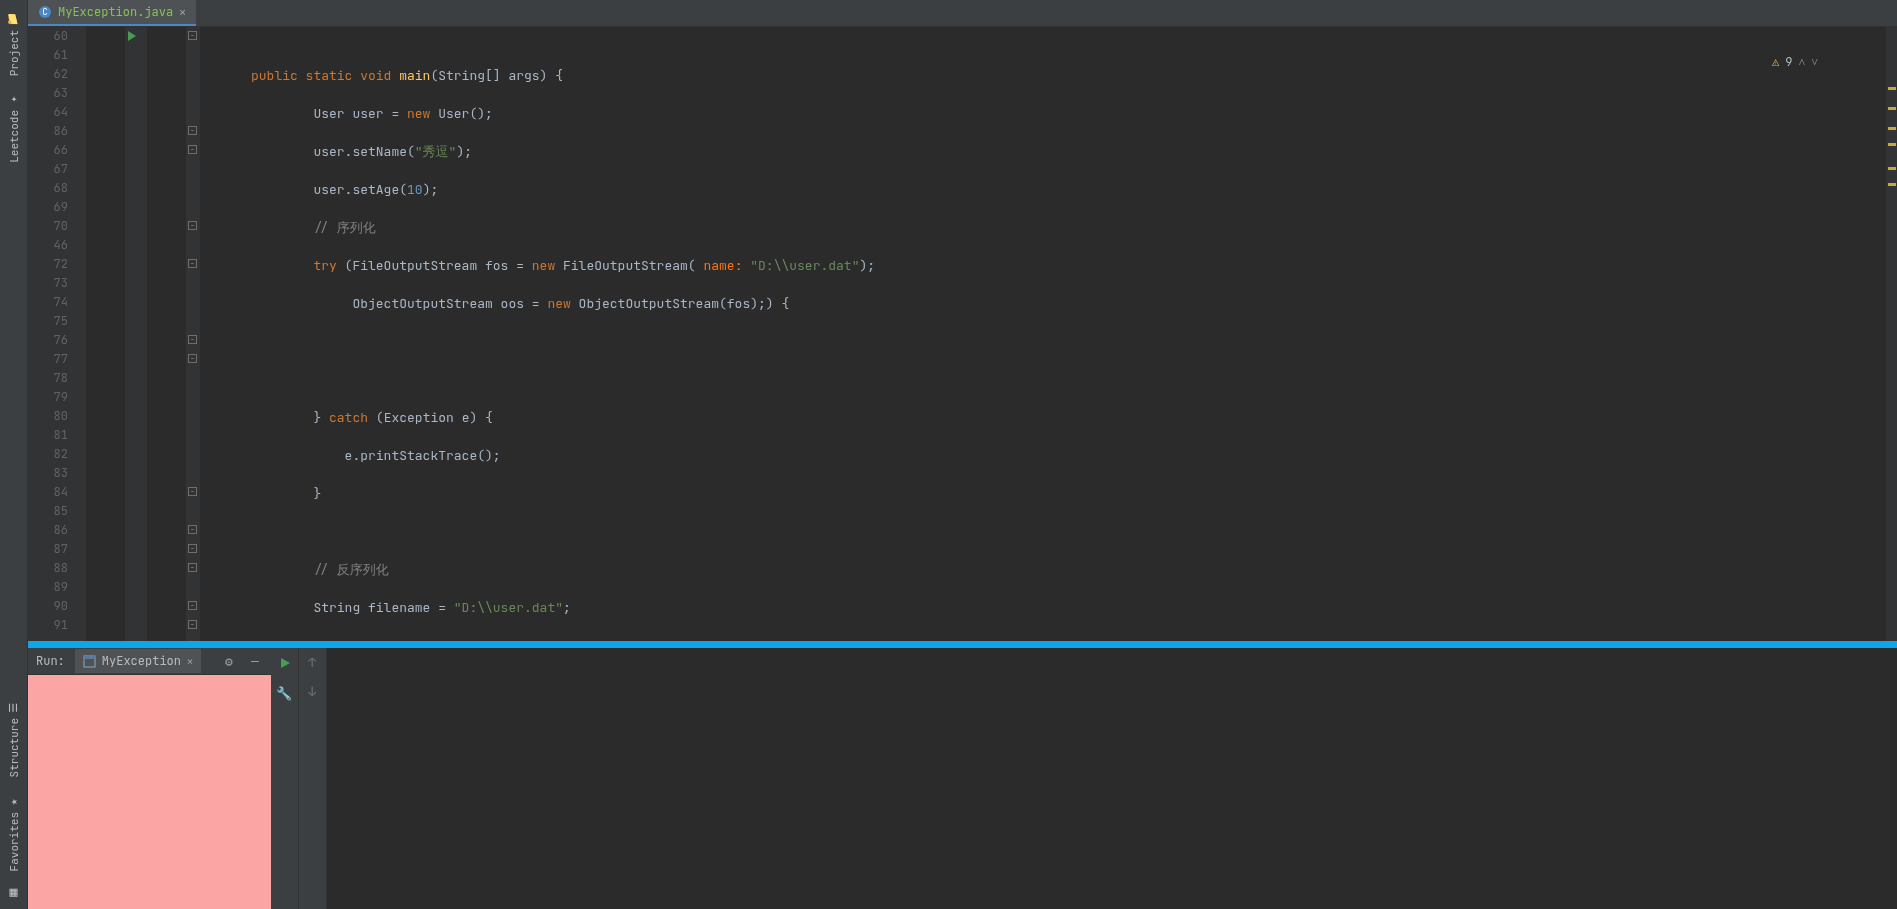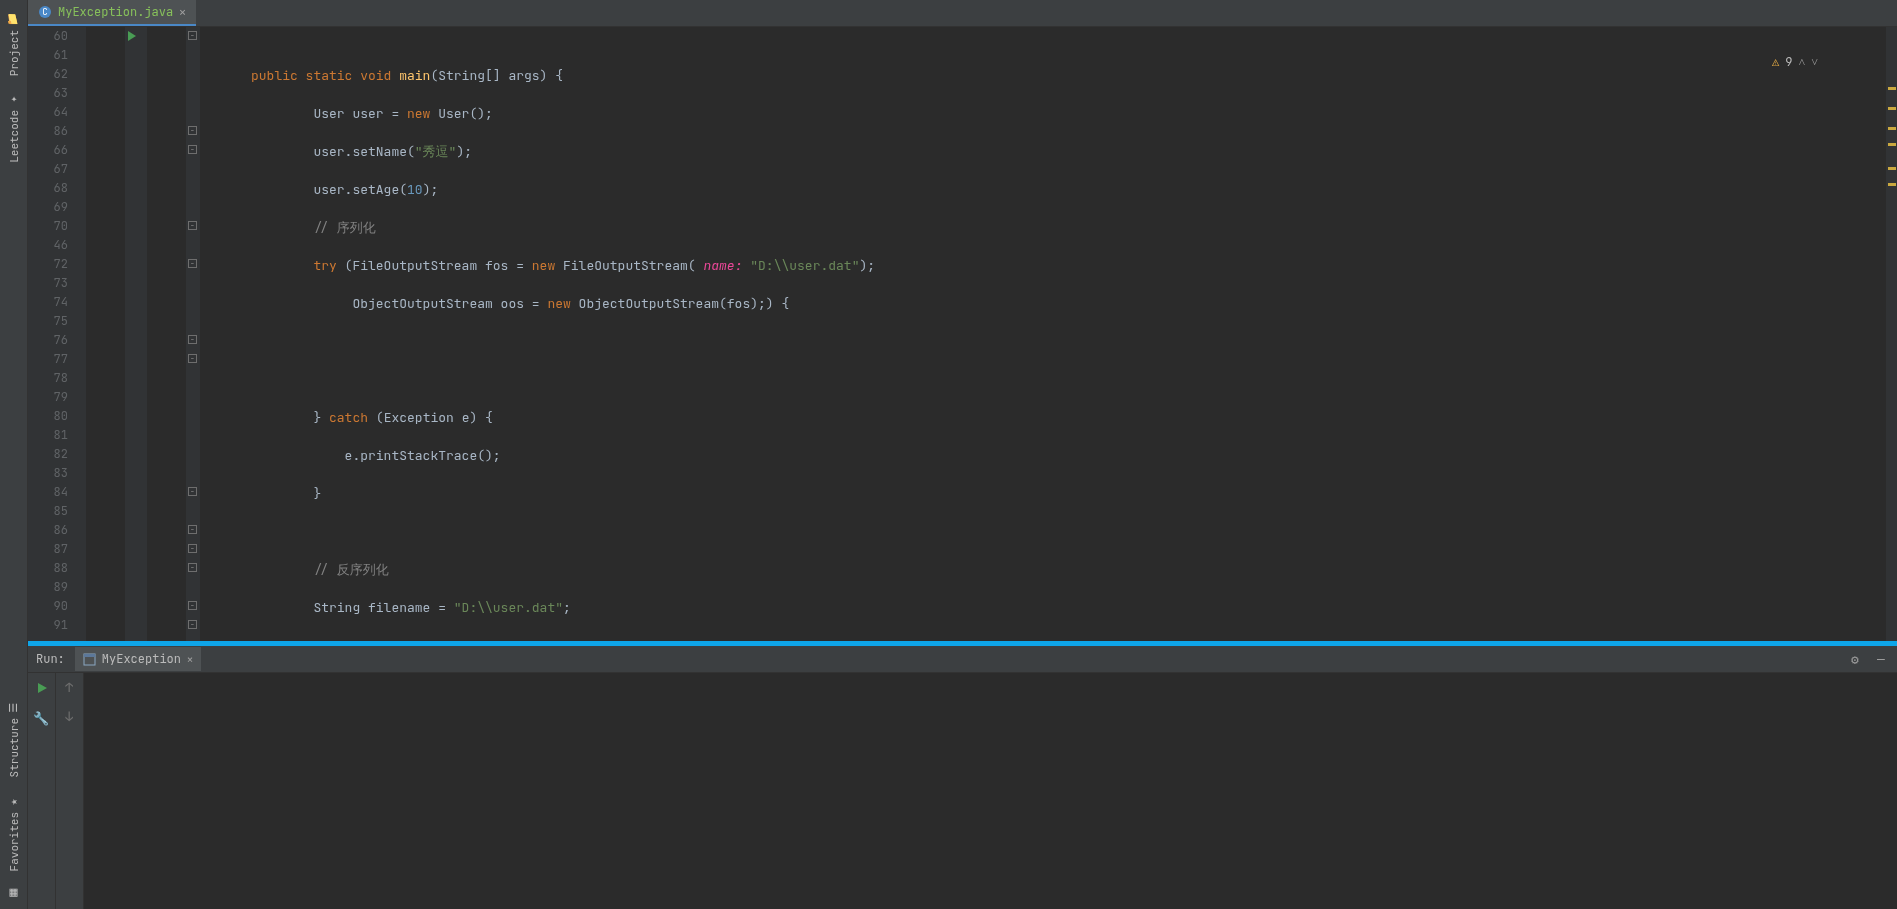--- a/index.html
+++ b/index.html
@@ -139,21 +139,21 @@
   position: relative;
   margin-top: 20px;
 }
 .code-area .line { height: 19px; }
 
 
 .kw { color: #cc7832; }
 .str { color: #6a8759; }
 .num { color: #6897bb; }
 .cmt { color: #808080; font-style: normal; }
-.hint { color: #ec4899; font-style: italic;}
+.hint { color: #f97316; }
 .fn { color: #ffc66d; }
 
 
 .inspection {
   position: absolute;
   top: 6px;
   right: 28px;
   display: flex;
   align-items: center;
   gap: 6px;
@@ -174,24 +174,23 @@
   position: absolute;
   right: 1px;
   width: 8px;
   height: 3px;
 }
 .m-warn { background: #c9a83f; }
 
 
 .run-panel {
   height: 268px;
-  background: #e5e5e5;
-  border-top: 5px solid #0ea5e9;
-  display: flex;
-  flex-direction: column;
+  background: #fca5a5;
+  border-top: 7px solid #0ea5e9;
+  display: flex;
 }
 .run-header {
   height: 27px;
   background: #3c3f41;
   border-bottom: 1px solid #323232;
   display: flex;
   align-items: center;
   padding: 0 8px;
   gap: 10px;
 }

